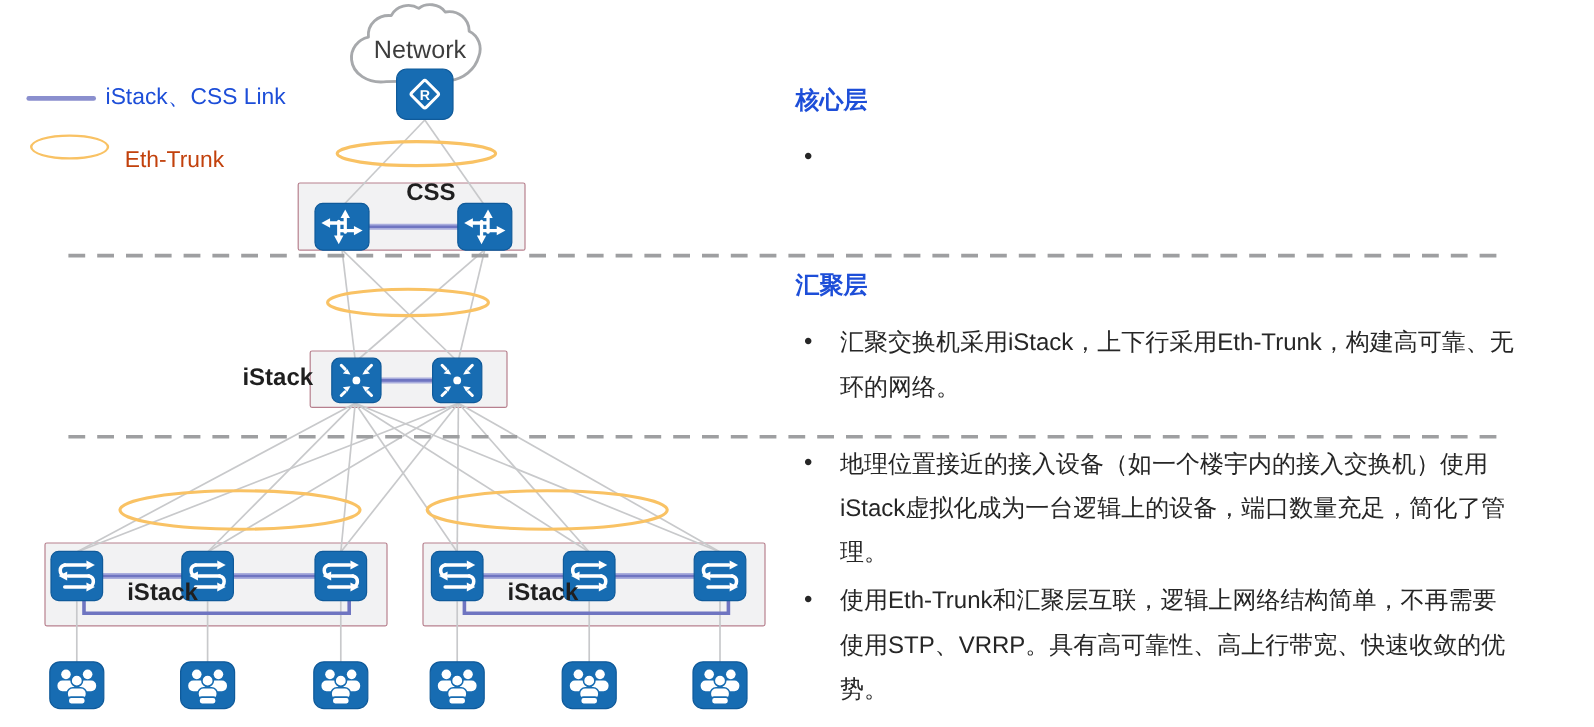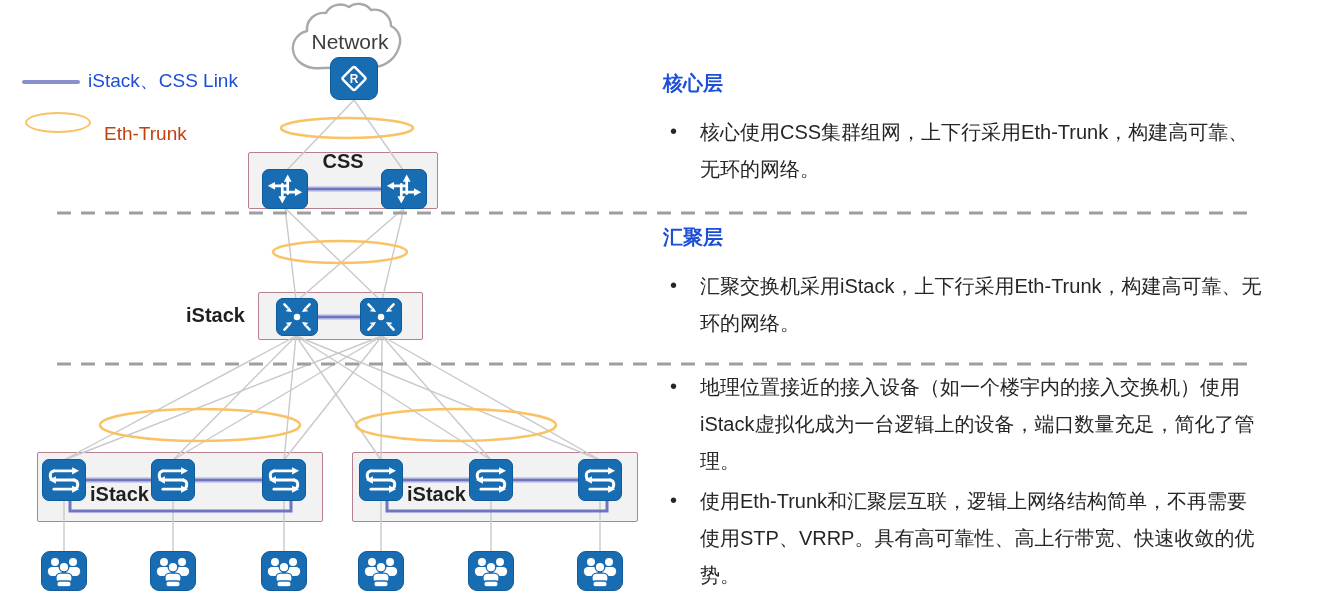--- a/index.html
+++ b/index.html
@@ -24,21 +24,21 @@
   .agg-1{left:276px;top:298px;width:42px;height:38px;}
   .agg-2{left:360px;top:298px;width:42px;height:38px;}
   .acc{top:459px;width:44px;height:42px;}
   .acc-1{left:42px;}.acc-2{left:151px;}.acc-3{left:262px;}
   .acc-4{left:359px;}.acc-5{left:469px;}.acc-6{left:578px;}
   .usr{top:551px;width:46px;height:40px;border-radius:9px;}
   .usr-1{left:41px;}.usr-2{left:150px;}.usr-3{left:261px;}
   .usr-4{left:358px;}.usr-5{left:468px;}.usr-6{left:577px;}
 
   
-  .lbl{position:absolute;font-weight:bold;color:#1f1f1f;white-space:nowrap;}
+  .lbl{position:absolute;font-weight:bold;color:#1f1f1f;white-space:nowrap;padding-left:16px;}
   .css-lbl{left:248px;top:150px;width:190px;text-align:center;font-size:20px;}
   .agg-lbl{left:186px;top:304px;font-size:20px;}
   .acc-lbl-1{left:90px;top:483px;font-size:20px;}
   .acc-lbl-2{left:407px;top:483px;font-size:20px;}
   .cloud-lbl{position:absolute;left:304px;top:30px;width:92px;text-align:center;
              font-size:21px;color:#3d3d3d;}
 
   
   .lg-line{position:absolute;left:22px;top:80px;width:58px;height:4px;background:#8a8fce;border-radius:2px;}
   .lg-text-1{position:absolute;left:88px;top:68px;font-size:19px;color:#1d4ed8;white-space:nowrap;}
@@ -401,21 +401,20 @@
 
   <div class="lbl css-lbl">CSS</div>
   <div class="lbl agg-lbl">iStack</div>
   <div class="lbl acc-lbl-1">iStack</div>
   <div class="lbl acc-lbl-2">iStack</div>
 
   <div class="section sec-1">
     <div class="sec-title">核心层</div>
     <div class="bullet">
       <span class="bm">•</span>
-      <span>核心使用CSS集群组网，上下行采用Eth-Trunk，构建高可靠、无环的网络。</span>
     </div>
   </div>
 
   <div class="section sec-2">
     <div class="sec-title">汇聚层</div>
     <div class="bullet">
       <span class="bm">•</span>
       <span>汇聚交换机采用iStack，上下行采用Eth-Trunk，构建高可靠、无环的网络。</span>
     </div>
   </div>

